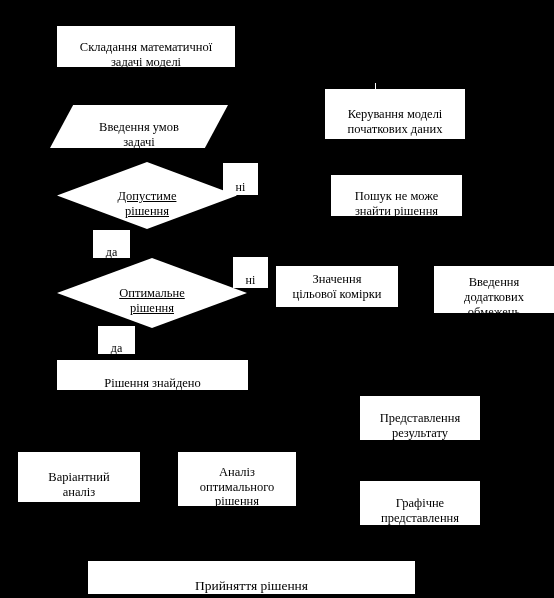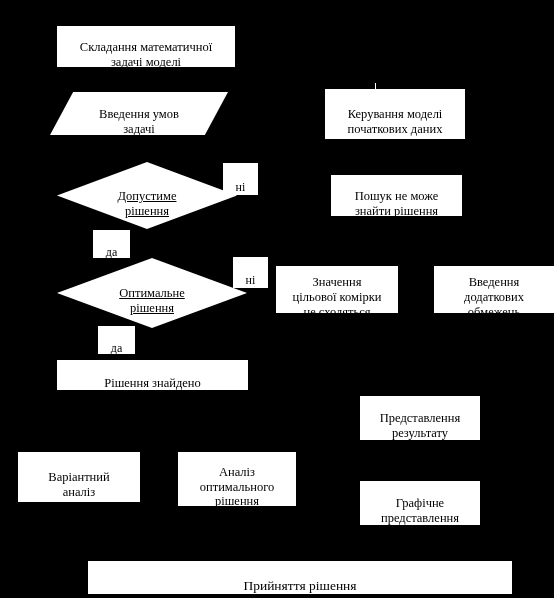--- a/index.html
+++ b/index.html
@@ -84,21 +84,21 @@
 </head>
 <body>
 
 <div id="canvas">
 
   <div class="node rect" style="left:57px; top:26px; width:178px; height:41px;">
     <span class="txt">Складання математичної
 задачі моделі</span>
   </div>
 
-  <div class="node parallelogram" style="left:50px; top:92px; width:178px; height:43px;">
+  <div class="node parallelogram" style="left:50px; top:105px; width:178px; height:43px;">
     <span class="shape"></span>
     <span class="txt rect">Введення умов
 задачі</span>
   </div>
 
   <div class="tick" style="left:375px; top:83px; width:1px; height:6px;"></div>
 
   <div class="node rect" style="left:325px; top:89px; width:140px; height:50px;">
     <span class="txt">Керування моделі
 початкових даних</span>
@@ -126,21 +126,21 @@
   <div class="node diamond" style="left:57px; top:258px; width:190px; height:70px;">
     <span class="shape"></span>
     <span class="txt">Оптимальне
 рішення</span>
   </div>
 
   <div class="node small-label" style="left:233px; top:257px; width:35px; height:31px;">
     <span class="txt">ні</span>
   </div>
 
-  <div class="node rect" style="left:276px; top:266px; width:122px; height:47px;">
+  <div class="node rect" style="left:276px; top:266px; width:122px; height:41px;">
     <span class="txt">Значення
 цільової комірки
 не сходяться</span>
   </div>
 
   <div class="node rect" style="left:434px; top:266px; width:120px; height:47px;">
     <span class="txt">Введення
 додаткових
 обмежень</span>
   </div>
@@ -167,17 +167,17 @@
     <span class="txt">Аналіз
 оптимального
 рішення</span>
   </div>
 
   <div class="node rect" style="left:360px; top:481px; width:120px; height:44px;font-family:Liberation Serif, serif;">
     <span class="txt">Графічне
 представлення</span>
   </div>
 
-  <div class="node wide" style="left:88px; top:561px; width:424px; height:33px;">
+  <div class="node wide" style="left:88px; top:561px; width:327px; height:33px;">
     <span class="txt">Прийняття рішення</span>
   </div>
 
 </div>
 
 </body></html>

